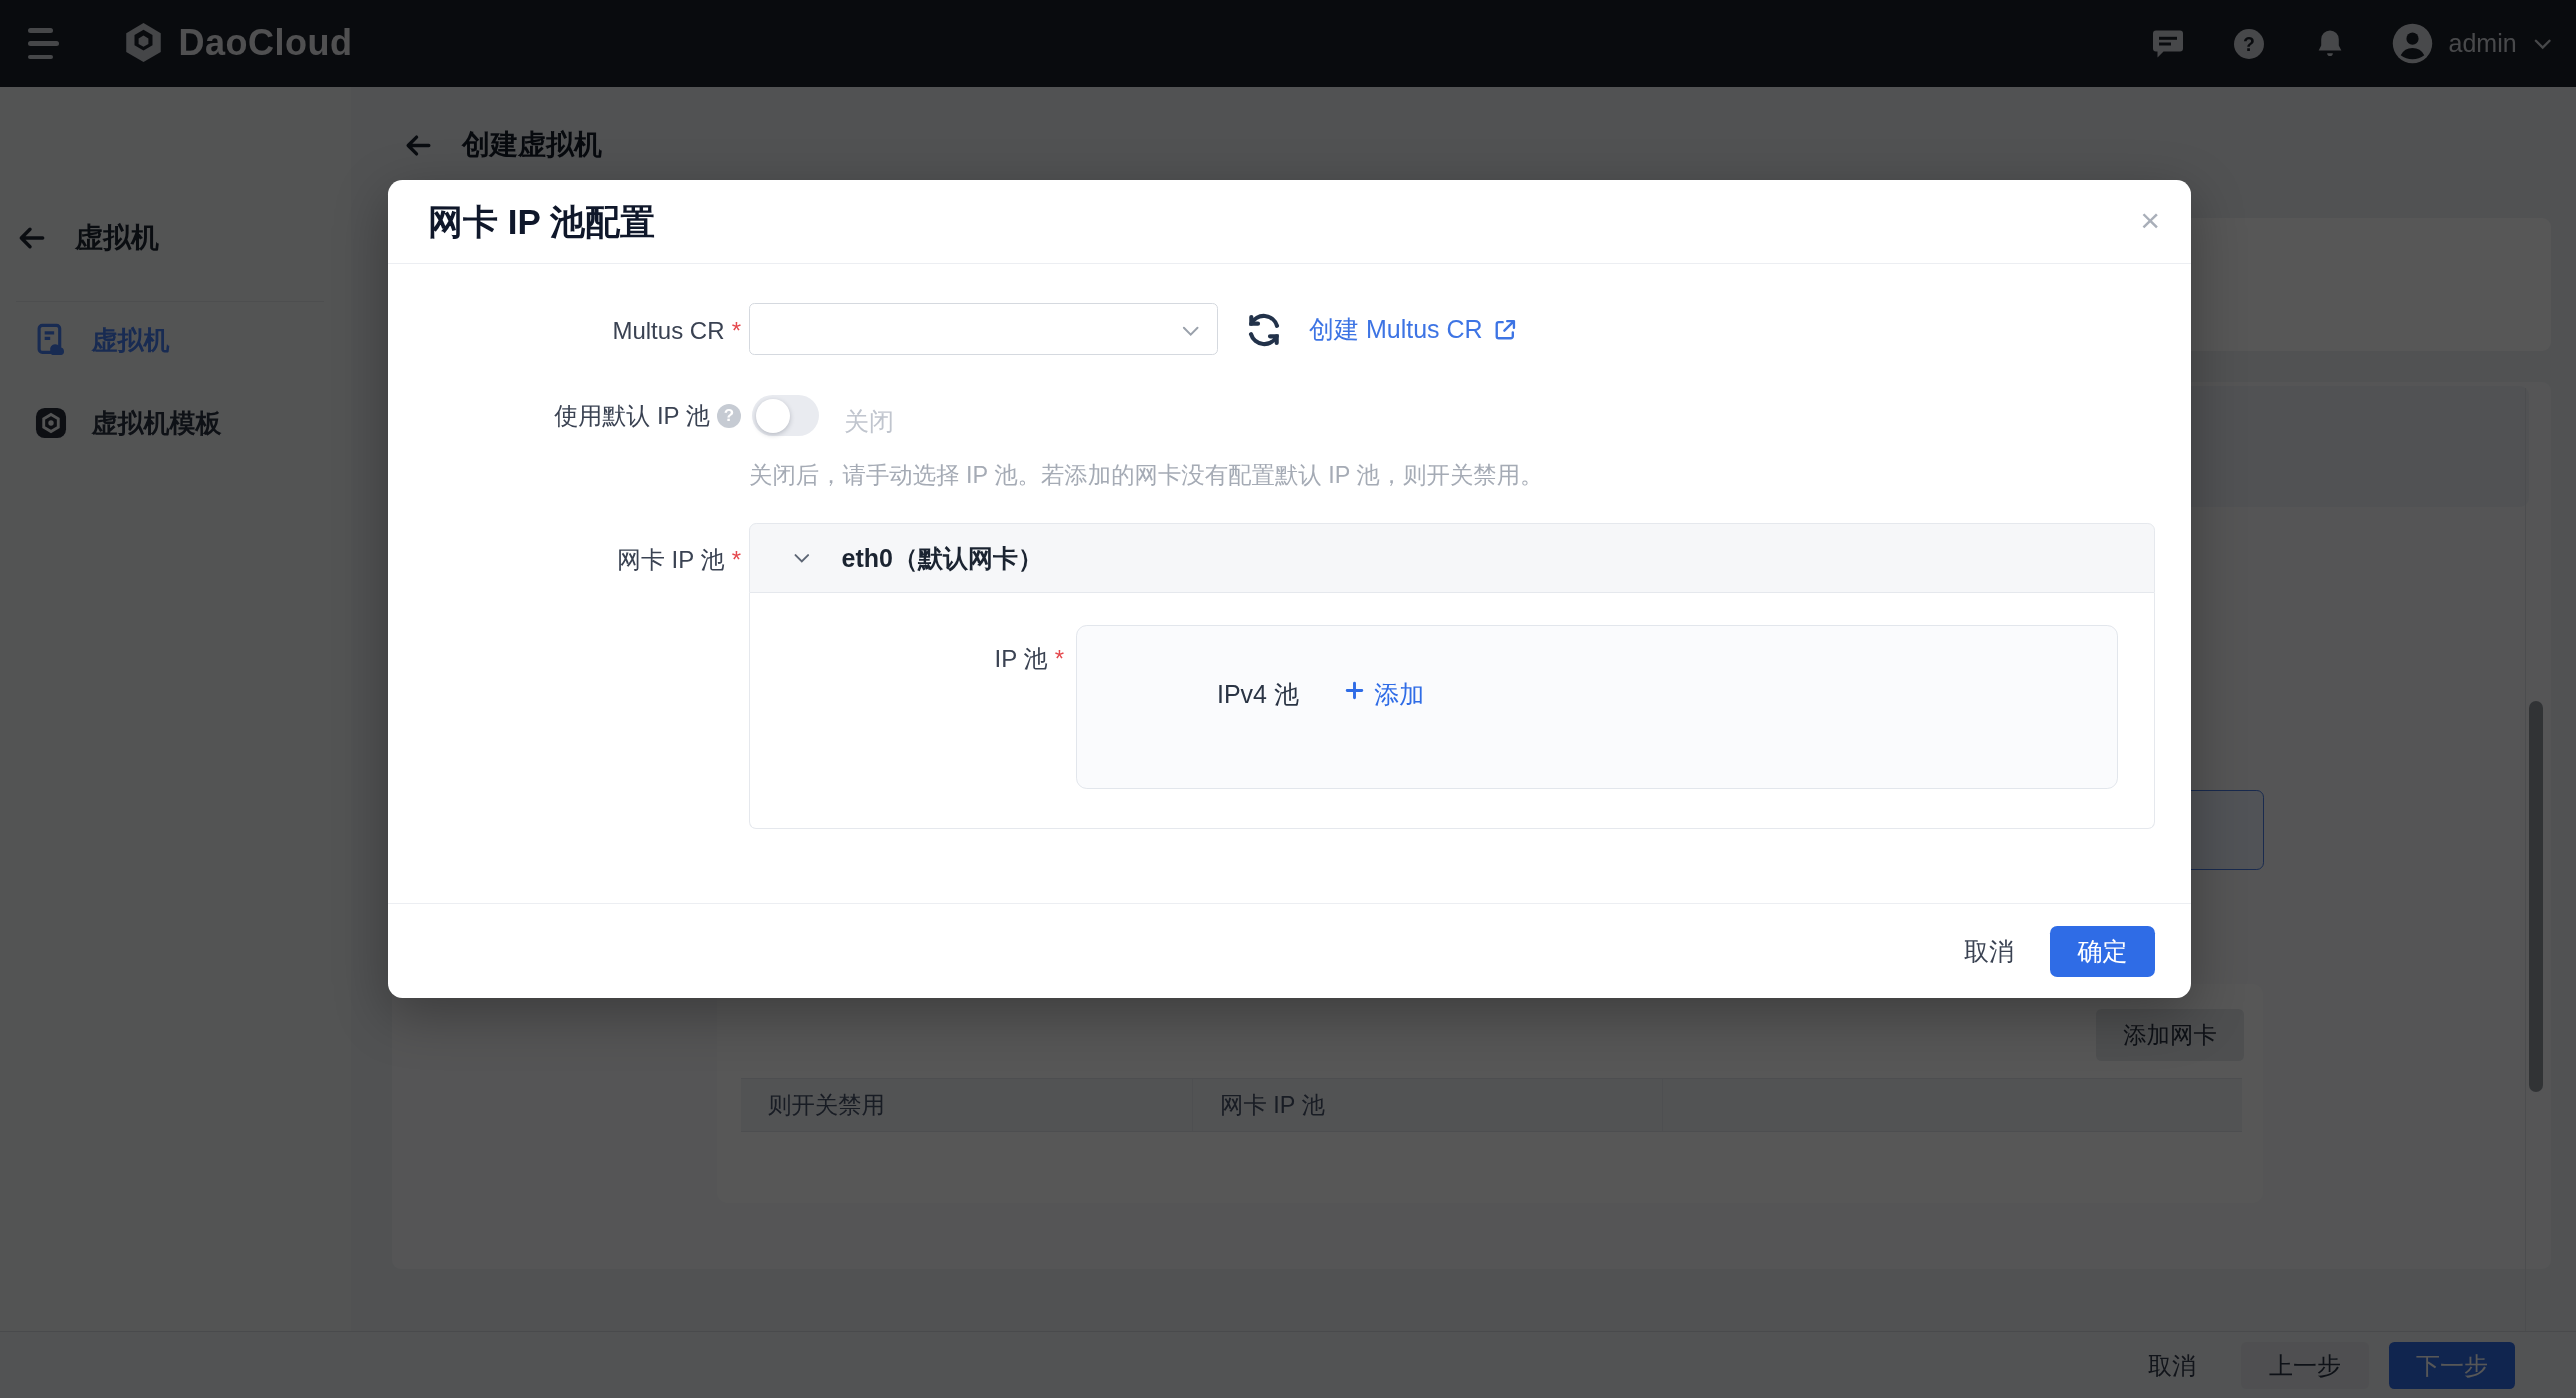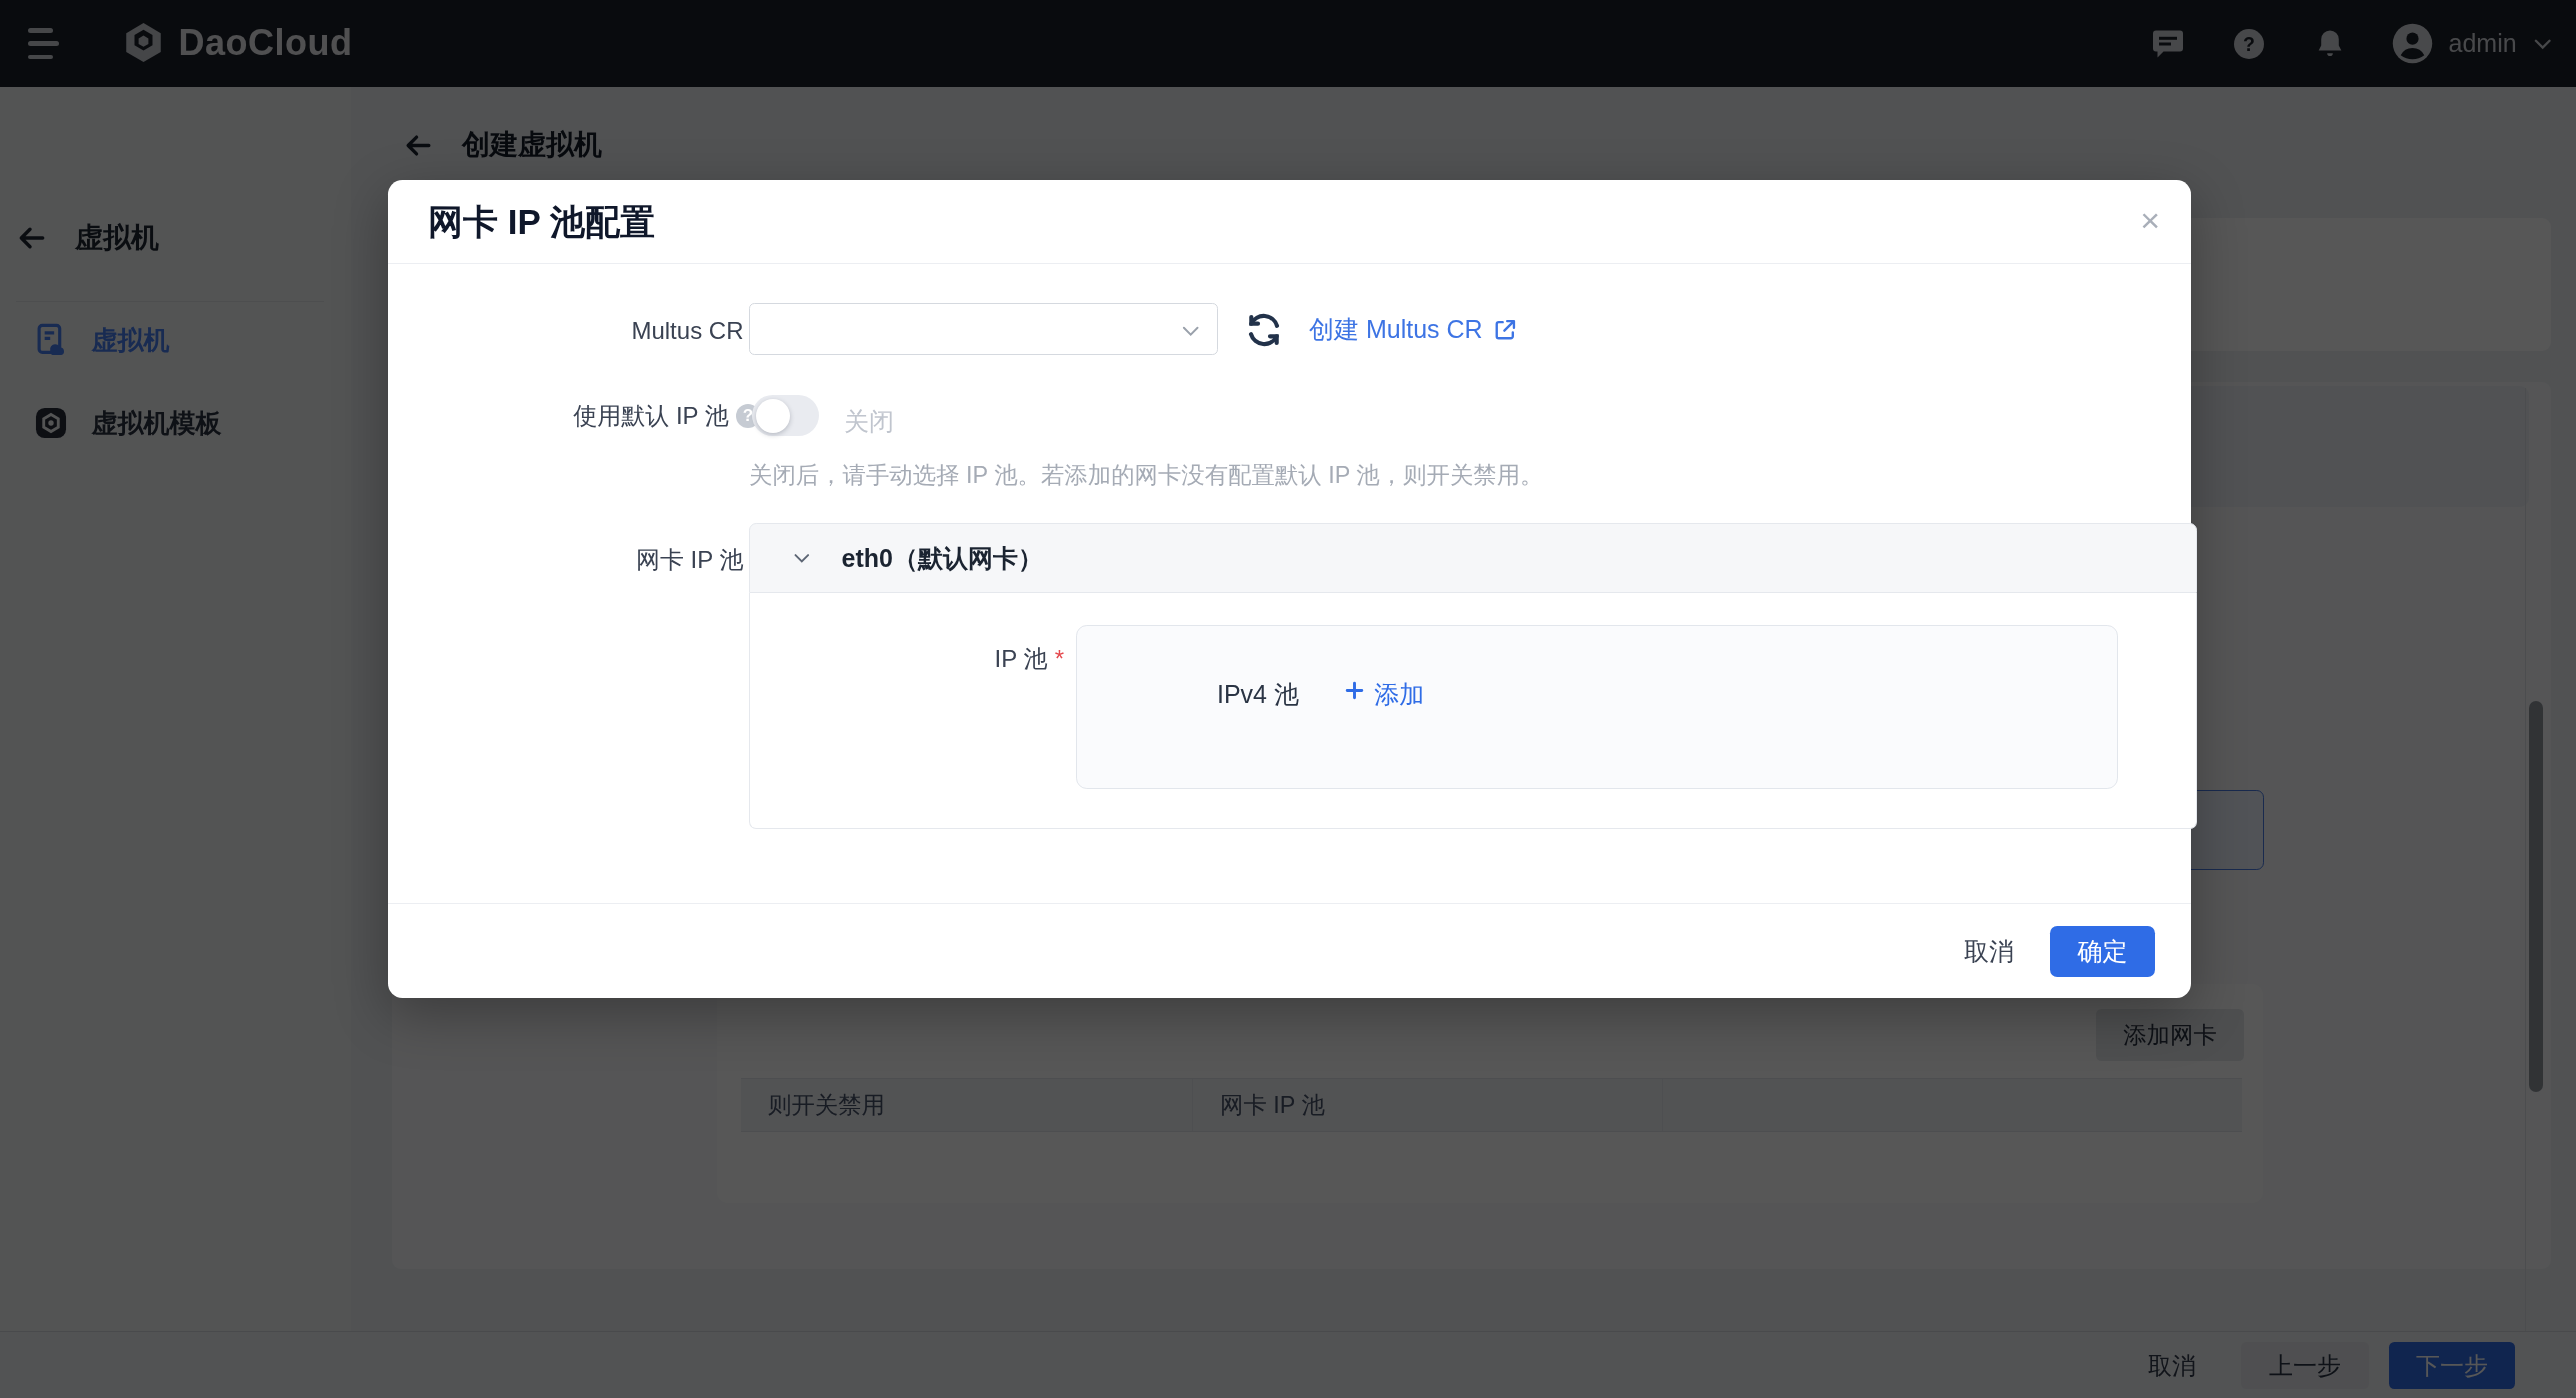--- a/index.html
+++ b/index.html
@@ -64,36 +64,36 @@
     font-size:24px;color:#ffffff;cursor:pointer;}
 
   
   .overlay{left:0;top:0;width:2576px;height:1399px;background:rgba(0,0,0,0.66);z-index:50;}
   .modal{left:388px;top:180px;width:1803px;height:818px;background:#ffffff;border-radius:14.4px;z-index:60;
     box-shadow:0 16px 54px rgba(0,0,0,.3);}
   .modal-header{position:absolute;left:0;top:0;width:100%;height:84px;border-bottom:0.9px solid #eceef2;box-sizing:border-box;}
   .modal-title{position:absolute;left:40px;top:0;line-height:83px;font-size:35px;font-weight:bold;color:#0f172a;}
   .modal-close{position:absolute;right:31px;top:20px;font-size:34px;color:#a9afb9;line-height:40px;cursor:pointer;}
   .form-label{position:absolute;left:0;width:353px;text-align:right;font-size:24px;color:#3a4252;
-    display:flex;justify-content:flex-end;align-items:center;gap:7.2px;padding-left:19px;}
+    display:flex;justify-content:flex-end;align-items:center;gap:7.2px;}
   .star{color:#e5484d;font-size:24px;}
   .m-select{position:absolute;left:361px;top:123px;width:469px;height:52px;border:0.9px solid #d5d9df;border-radius:5.4px;
     background:#fff;box-sizing:border-box;cursor:pointer;}
   .m-select .chev{position:absolute;right:14.4px;top:15.3px;color:#9aa1ab;}
   .refresh-btn{position:absolute;left:856px;top:130px;width:40px;height:40px;color:#22324a;cursor:pointer;}
   .create-link{position:absolute;left:921px;top:133px;display:flex;align-items:center;gap:9px;
     font-size:25px;color:#3d74e4;cursor:pointer;}
   .toggle{position:absolute;left:364px;top:215px;width:67px;height:41px;border-radius:21px;background:#e9ebf0;cursor:pointer;}
   .toggle .knob{position:absolute;left:3.6px;top:3.6px;width:34px;height:34px;border-radius:50%;background:#ffffff;
     box-shadow:0 1.8px 5.4px rgba(30,40,60,.25);}
   .toggle-state{position:absolute;left:456px;top:225px;font-size:25px;color:#c0c5ce;}
   .help-circle{width:24px;height:24px;border-radius:50%;background:#c6cbd3;color:#ffffff;font-size:17px;font-weight:bold;
     display:inline-flex;align-items:center;justify-content:center;cursor:pointer;}
   .helper-text{position:absolute;left:361px;top:279px;width:1316px;font-size:23.4px;color:#a5abb5;}
-  .panel{position:absolute;left:361px;top:343px;width:1406px;height:306px;padding-left:42px;}
+  .panel{position:absolute;left:361px;top:343px;width:1406px;height:306px;}
   .panel-head{position:absolute;left:0;top:0;width:100%;height:70px;background:#f6f7f9;border:0.9px solid #e5e8ed;
     border-radius:7.2px 7.2px 0 0;box-sizing:border-box;display:flex;align-items:center;cursor:pointer;}
   .panel-chev{margin-left:41px;color:#5d6675;display:flex;align-items:center;}
   .panel-title{margin-left:29px;font-size:25px;font-weight:bold;color:#1b2431;}
   .panel-body{position:absolute;left:0;top:70px;width:100%;height:236px;background:#ffffff;
     border:0.9px solid #e5e8ed;border-top:none;border-radius:0 0 7.2px 7.2px;box-sizing:border-box;}
   .ip-label{position:absolute;left:0px;top:50px;width:314px;text-align:right;font-size:24px;color:#3a4252;
     display:flex;justify-content:flex-end;align-items:center;gap:7.2px;}
   .ip-box{position:absolute;left:326px;top:32px;width:1042px;height:164px;background:#fafbfd;
     border:0.9px solid #e2e6ec;border-radius:10.8px;box-sizing:border-box;}

